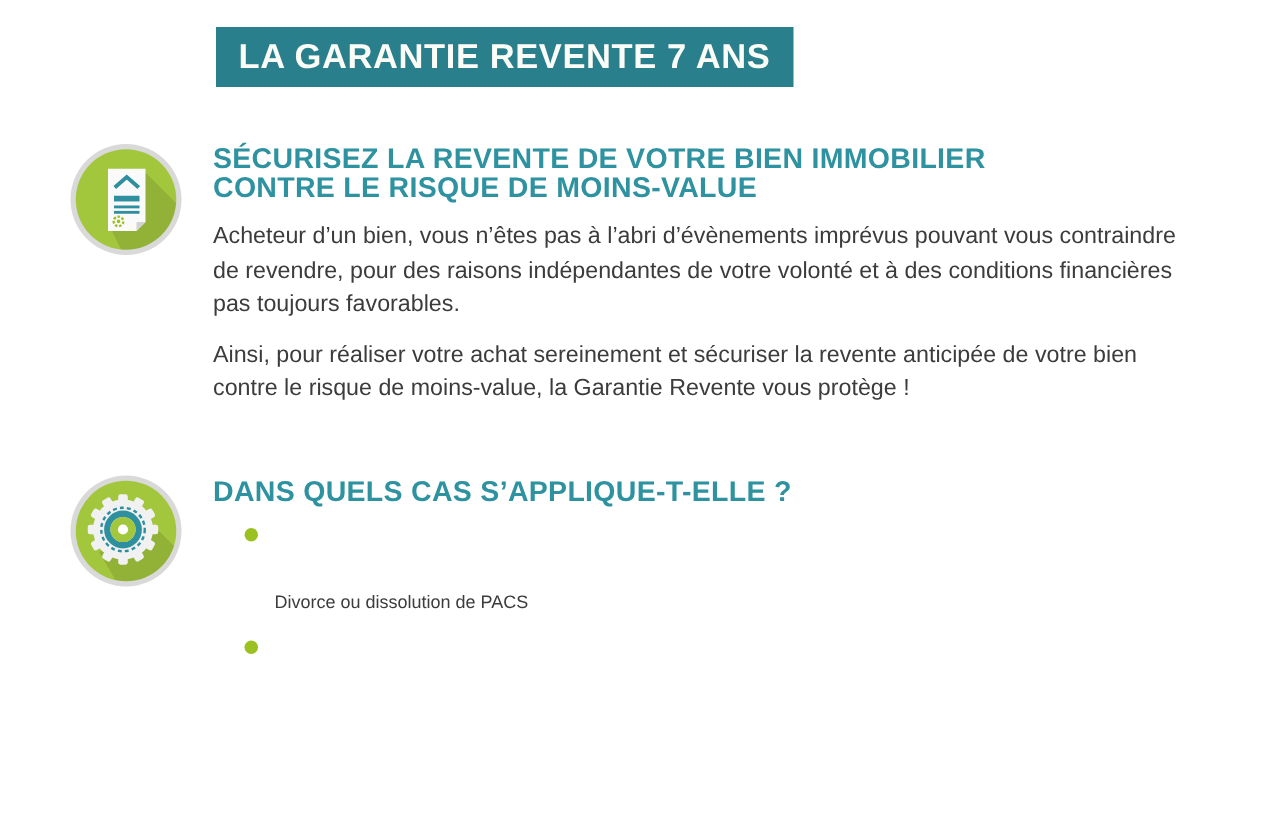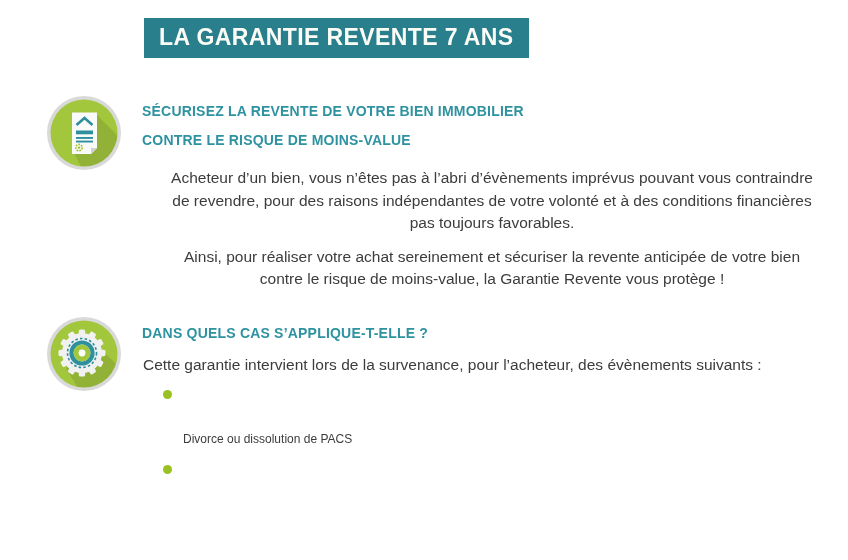--- a/index.html
+++ b/index.html
@@ -27,31 +27,30 @@
     white-space:nowrap;
   }
   .icon-badge{position:absolute;width:76px;height:76px;}
   #icon1{left:46px;top:95px;}
   #icon2{left:46px;top:316px;}
   .section{position:absolute;left:142px;width:700px;}
   #section1{top:97px;}
   #section2{top:319px;}
   .section-heading{
     color:var(--heading);
-    font-size:14px;font-weight:700;line-height:29px;
+    font-size:19px;font-weight:700;line-height:19px;
     letter-spacing:0.2px;
     white-space:pre-line;
     margin:0;
   }
   .para{
     color:var(--body-text);
     font-size:15.5px;line-height:22.5px;
     white-space:pre-line;
     margin:12px 0 0 0;
-    text-align:center;
   }
   .intro{
     color:var(--body-text);
     font-size:15.5px;line-height:22px;
     margin:6px 0 0 1px;
   }
   ul.bullets{list-style:none;margin:7px 0 0 0;padding:0;}
   ul.bullets li{
     position:relative;
     padding-left:41px;
@@ -159,21 +158,20 @@
       <circle cx="36" cy="37" r="14.5" fill="none" stroke="#2e8f9e" stroke-width="1.6" stroke-dasharray="2.6 2.1"></circle>
       <circle cx="36" cy="37" r="10.5" fill="none" stroke="#2e8f9e" stroke-width="4.2"></circle>
       <circle cx="36" cy="37" r="8.4" fill="#a2c73d"></circle>
       <circle cx="36" cy="37" r="3.4" fill="#ffffff"></circle>
     </g>
   </svg>
 </div>
 
 <div class="section" id="section2">
   <h2 class="section-heading">DANS QUELS CAS S’APPLIQUE-T-ELLE ?</h2>
-  <p class="intro">Cette garantie intervient lors de la survenance, pour l’acheteur, des évènements suivants :</p>
   <ul class="bullets">
     <li>
       <span class="dot"></span>
       <span>Divorce ou dissolution de PACS</span>
     </li>
     <li>
       <span class="dot"></span>
       
     </li>
 

